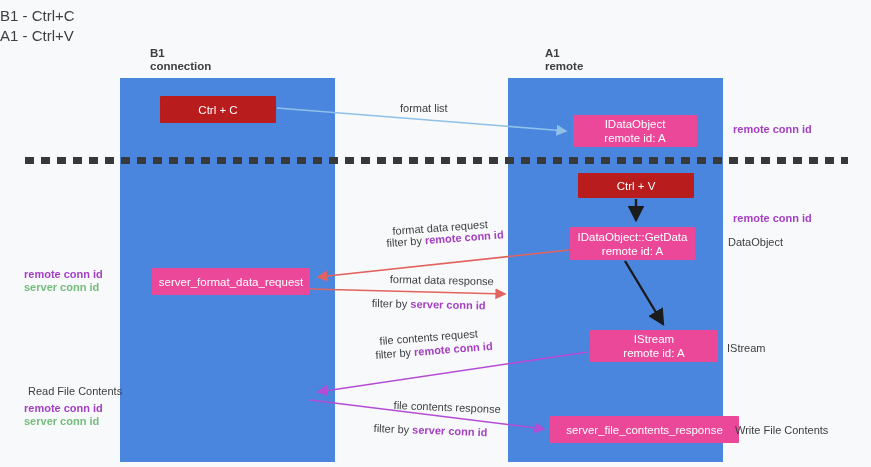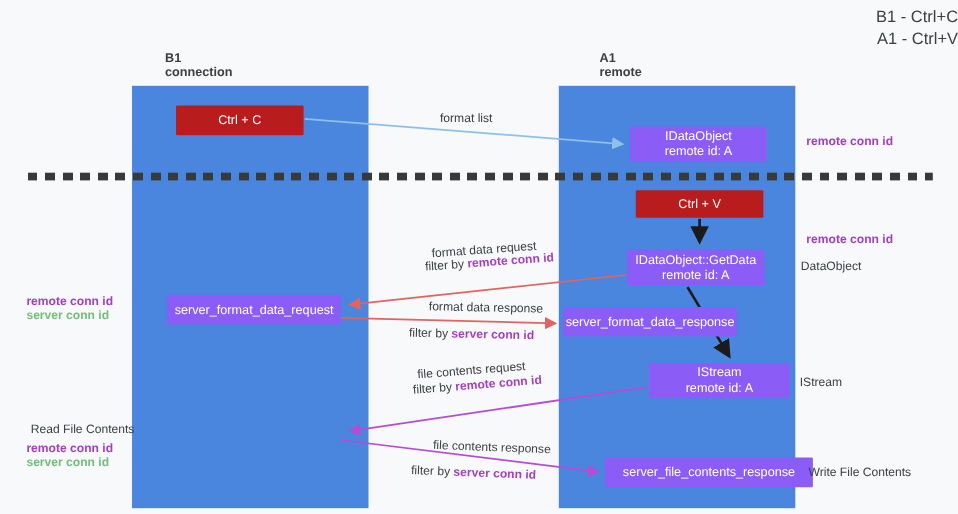--- a/index.html
+++ b/index.html
@@ -10,21 +10,21 @@
     color:#3c4043;
     overflow:hidden;
     position:relative;
   }
   .canvas{position:absolute;left:0;top:0;width:871px;height:467px;}
   .abs{position:absolute;}
 
   
   .title{
     left:0;top:6px;width:871px;
-    text-align:right;
+    text-align:left;
     font-size:15px;line-height:20px;
     color:#3c4043;
     white-space:pre;
   }
 
   
   .colhead{
     text-align:left;font-size:11.5px;line-height:13px;
     color:#3c4043;white-space:pre;font-weight:bold;
   }
@@ -45,21 +45,21 @@
   
   .node{
     box-sizing:border-box;
     display:flex;flex-direction:column;
     align-items:center;justify-content:center;
     color:#ffffff;font-size:11.5px;line-height:14px;
     text-align:center;white-space:pre;
     border-radius:1px;
   }
   .green{background:#b91c1c;}
-  .orange{background:#8b5cf6;}
+  .orange{background:#ec4899;}
 
   #n-ctrlc{left:160px;top:96px;width:116px;height:27px;}
   #n-idataobject{left:573px;top:115px;width:124px;height:32px;}
   #n-ctrlv{left:578px;top:173px;width:116px;height:25px;}
   #n-getdata{left:570px;top:227px;width:125px;height:33px;}
   #n-sfdreq{left:152px;top:268px;width:158px;height:27px;}
   #n-sfdresp{left:512px;top:279px;width:158px;height:27px;}
   #n-istream{left:590px;top:330px;width:128px;height:32px;}
   #n-sfcreq{left:152px;top:384px;width:158px;height:27px;}
   #n-sfcresp{left:550px;top:416px;width:189px;height:27px;}
@@ -151,21 +151,20 @@
 
   <div class="abs divider"></div>
 
   <div class="abs node green" id="n-ctrlc">Ctrl + C</div>
   <div class="abs node orange" id="n-idataobject">IDataObject
 remote id: A</div>
   <div class="abs node green" id="n-ctrlv">Ctrl + V</div>
   <div class="abs node orange" id="n-getdata">IDataObject::GetData
 remote id: A</div>
   <div class="abs node orange" id="n-sfdreq">server_format_data_request</div>
-  <div class="abs node orange" id="n-sfdresp">server_format_data_response</div>
   <div class="abs node orange" id="n-istream">IStream
 remote id: A</div>
   <div class="abs node orange" id="n-sfcresp">server_file_contents_response</div>
 
   <div class="abs sidelabel purple" id="lbl-remote1">remote conn id</div>
   <div class="abs sidelabel purple" id="lbl-remote2">remote conn id</div>
   <div class="abs sidelabel plain" id="lbl-dataobject">DataObject</div>
   <div class="abs sidelabel plain" id="lbl-istream">IStream</div>
   <div class="abs sidelabel plain" id="lbl-write">Write File Contents</div>
 

